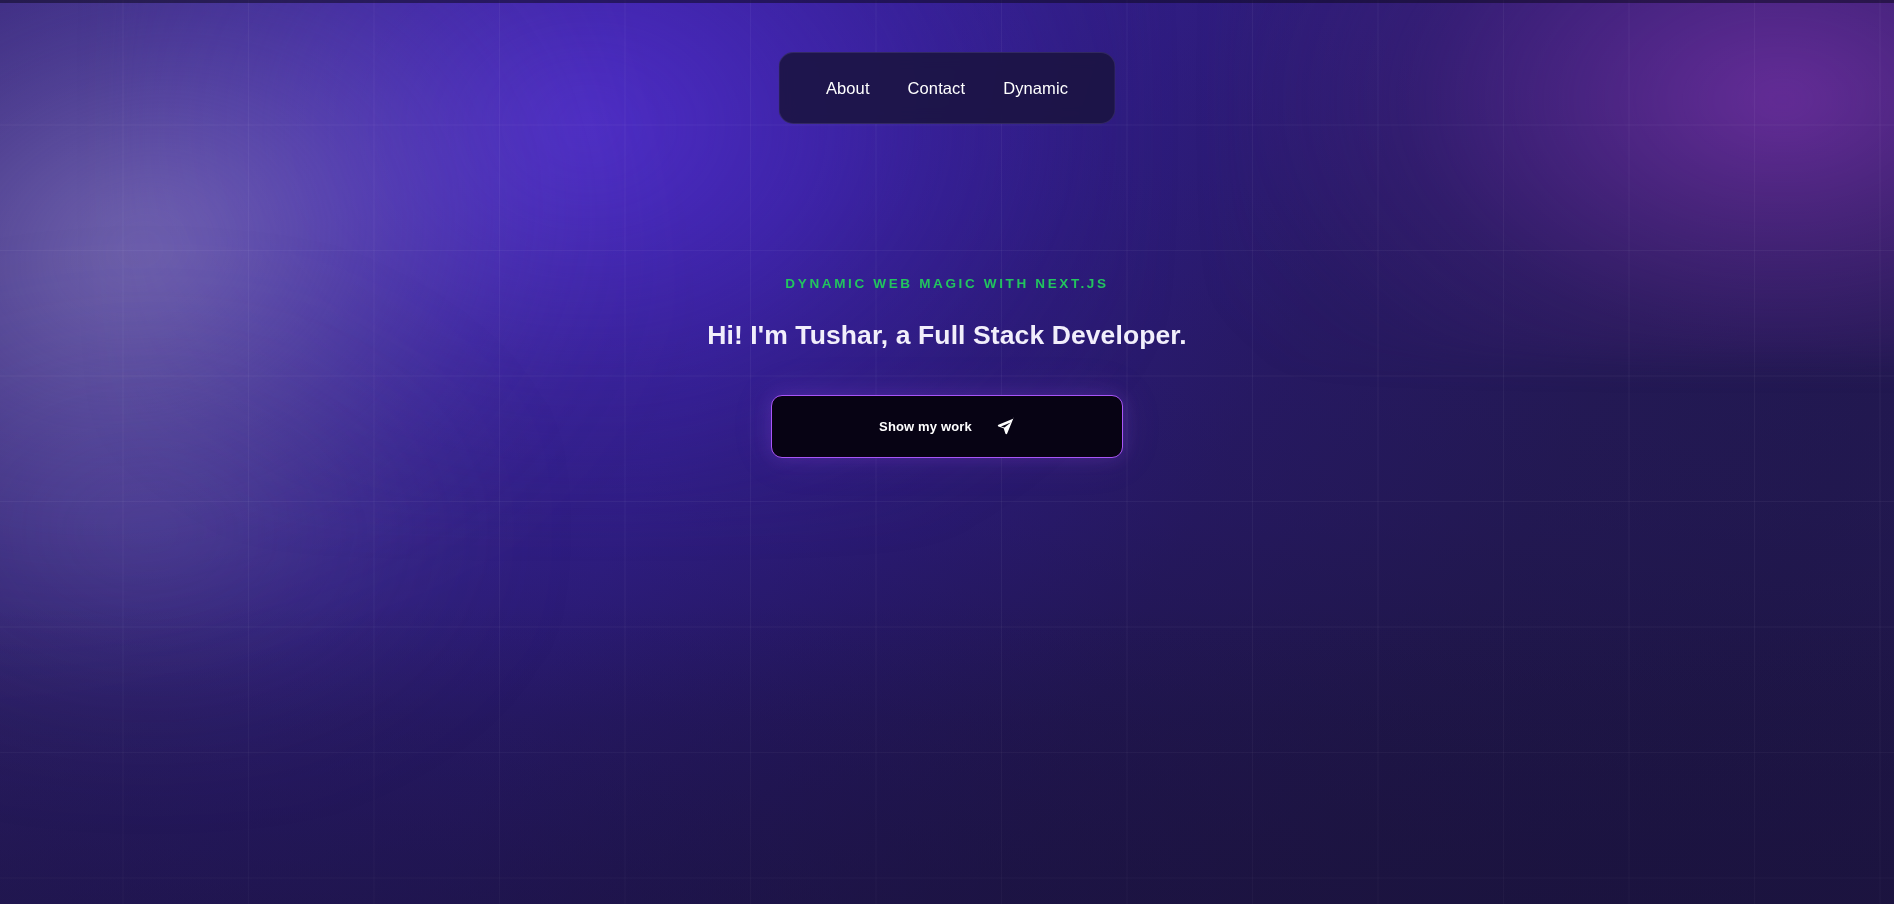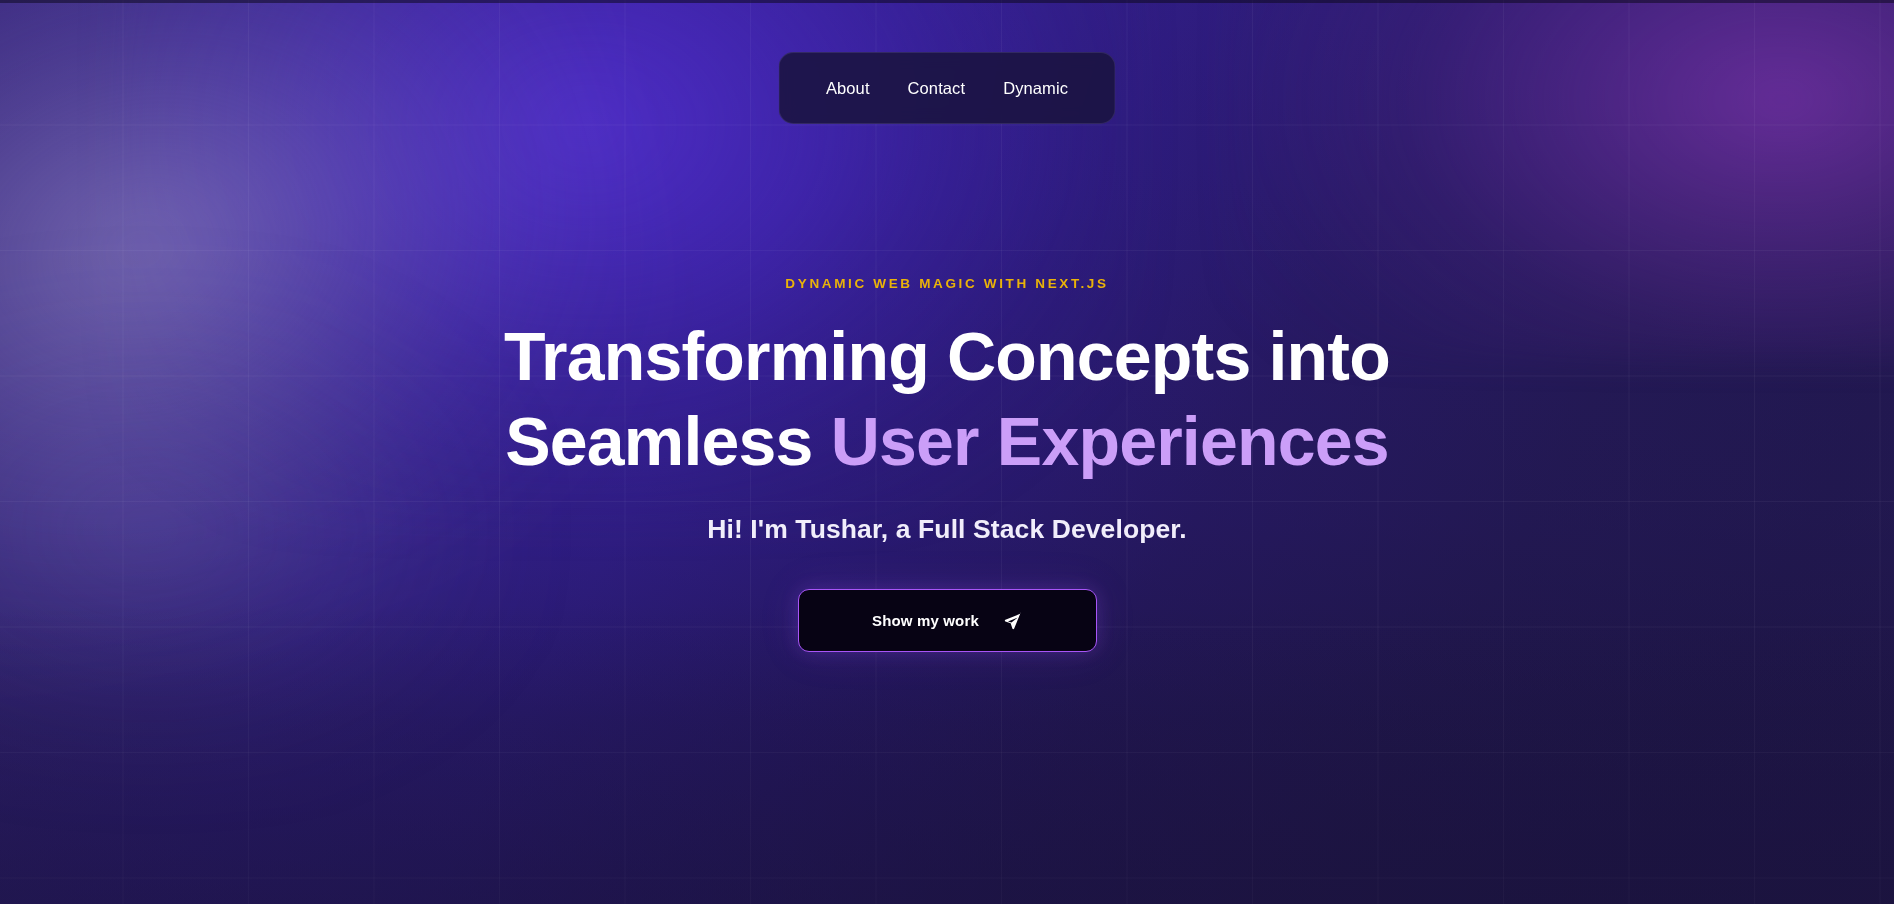--- a/index.html
+++ b/index.html
@@ -185,21 +185,21 @@
     height:904px;
     display:flex;
     flex-direction:column;
     align-items:center;
     justify-content:flex-start;
     padding-top:277px;
     z-index:4;
   }
 
   .eyebrow {
-    color:#eab308;
+    color:#22c55e;
     font-size:13.5px;
     font-weight:600;
     letter-spacing:2.65px;
     text-transform:uppercase;
     line-height:1;
     white-space:nowrap;
   }
 
   .headline {
     margin-top:23px;
@@ -223,28 +223,28 @@
     text-align:center;
   }
 
   
   .cta-wrap {
     margin-top:43px;
     position:relative;
   }
   .cta {
     position:relative;
-    width:299px;
+    width:352px;
     height:63px;
     border-radius:11px;
     background:#070314;
     border:1.6px solid #a855f7;
     color:#ffffff;
     font-family:"Liberation Sans", sans-serif;
-    font-size:15px;
+    font-size:13px;
     font-weight:700;
     letter-spacing:0.15px;
     display:flex;
     align-items:center;
     justify-content:center;
     gap:25px;
     cursor:pointer;
     box-shadow:0 0 18px rgba(168,85,247,0.20), 0 0 44px rgba(168,85,247,0.10);
   }
   .cta-icon {
@@ -274,25 +274,20 @@
   <nav class="nav">
     <a class="nav-link" href="#">About</a>
     <a class="nav-link" href="#">Contact</a>
     <a class="nav-link" href="#">Dynamic</a>
   </nav>
 
   <div class="content">
 
     <div class="eyebrow">Dynamic Web Magic with Next.js</div>
 
-    <h1 class="headline">
-      <span>Transforming Concepts into</span>
-      <br>
-      <span>Seamless </span><span class="accent">User Experiences</span>
-    </h1>
 
     <p class="subtitle">Hi! I'm Tushar, a Full Stack Developer.</p>
 
     <div class="cta-wrap">
       <button class="cta">
         <span>Show my work</span>
         <span class="cta-icon">
           <svg width="18" height="18" viewBox="0 0 24 24" fill="#ffffff" aria-hidden="true">
             <path d="M22.2 2.1 1.9 10.4c-1.1.45-1.05 2.02.07 2.4l6.9 2.3 2.3 6.9c.38 1.12 1.95 1.17 2.4.07L21.9 1.8a.6.6 0 0 0-.78-.78zM9.9 14.1l-4.6-1.53L18.4 7.2z"></path>
           </svg>

